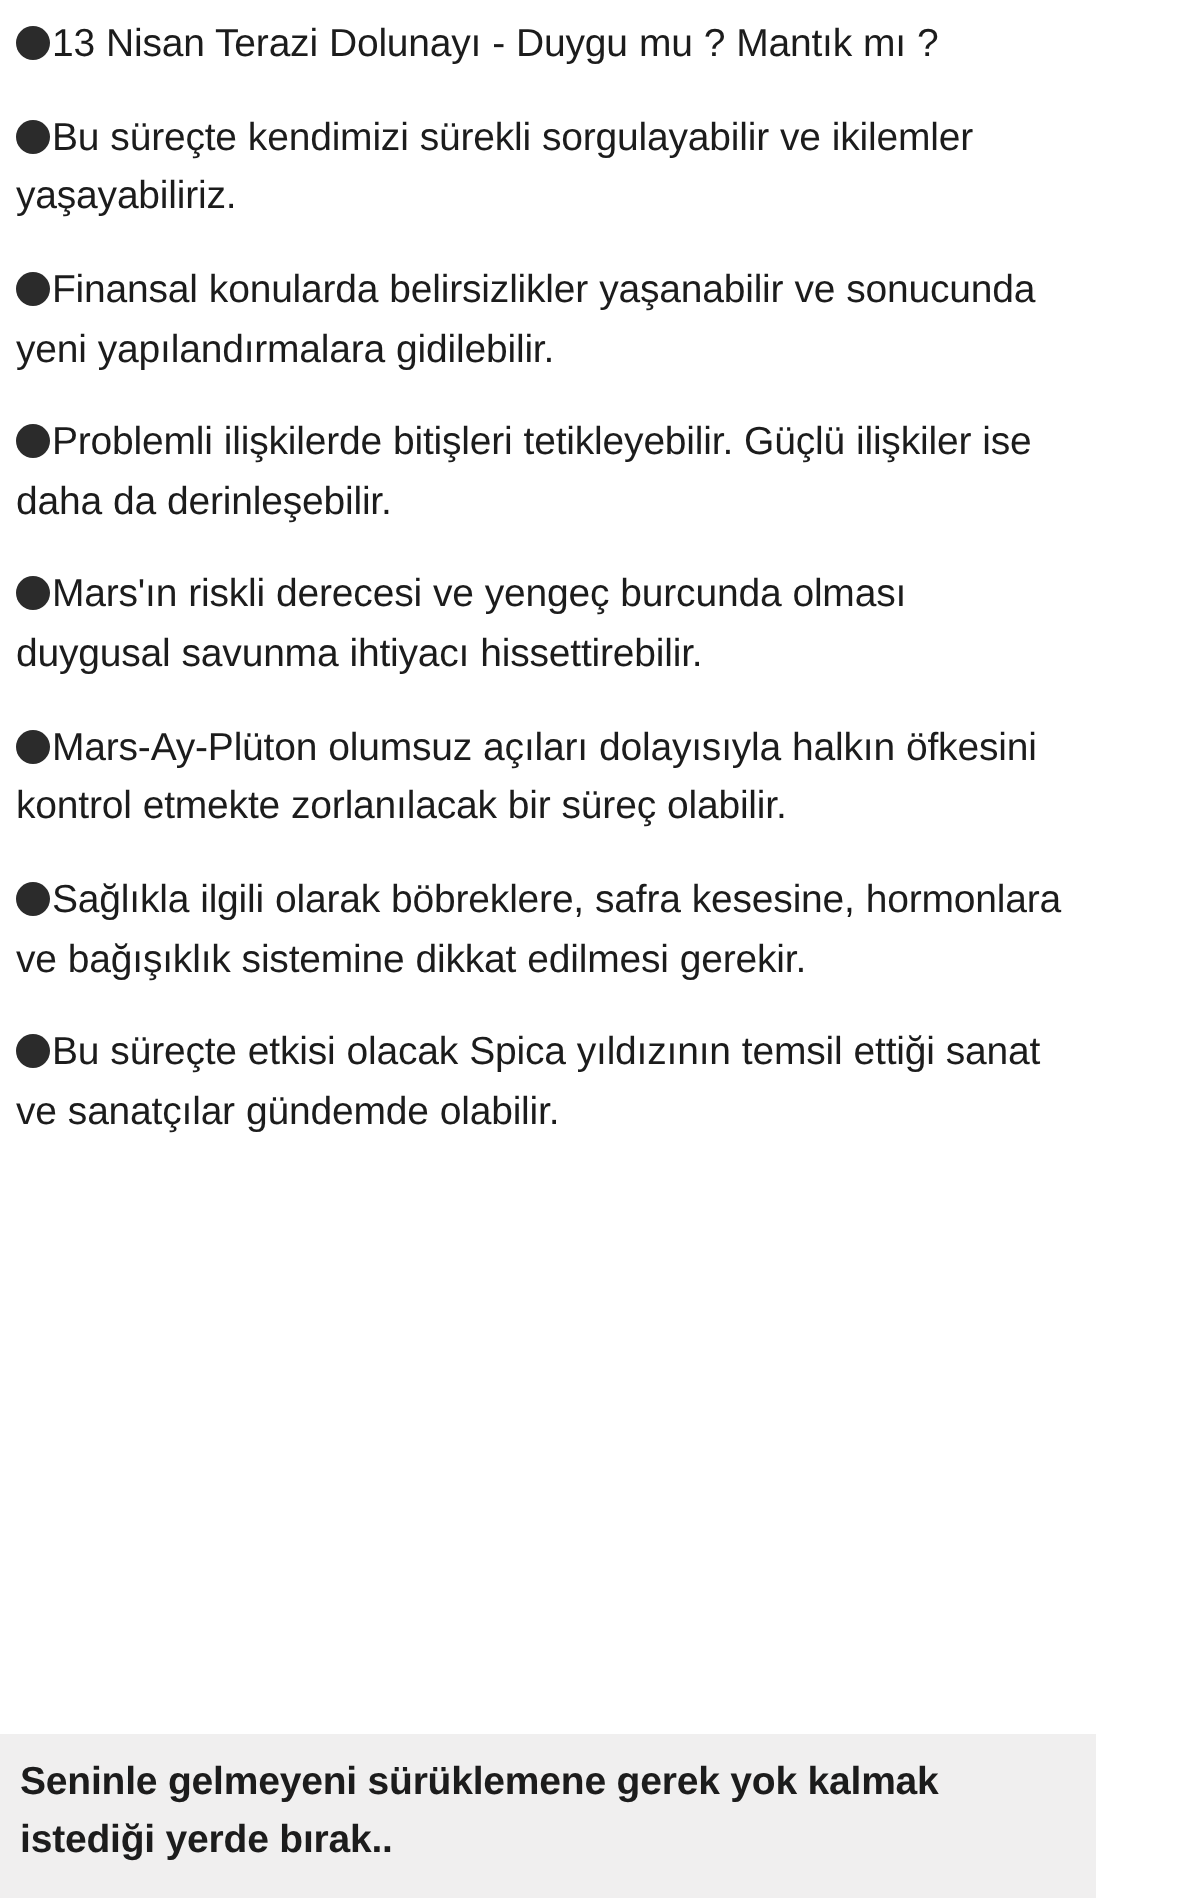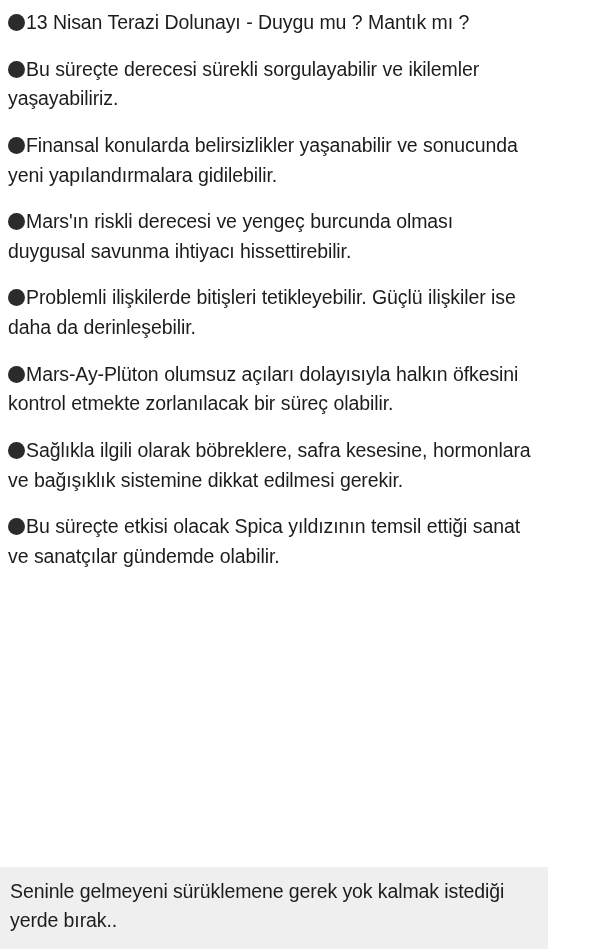--- a/index.html
+++ b/index.html
@@ -54,46 +54,47 @@
     background: #f0efef;
     padding: 10px 12px 14px 10px;
     box-sizing: border-box;
   }
   #footer .ftxt {
     font-size: 19.5px;
     line-height: 1.5;
     color: #1c1c1c;
     letter-spacing: -0.1px;
     display: block;
+    font-weight: bold;
   }
 </style>
 </head>
 <body>
 
 <div id="page">
 
   <p class="para">
     <span class="bullet-dot"></span><span class="txt">13 Nisan Terazi Dolunayı - Duygu mu ? Mantık mı ?</span>
   </p>
 
   <p class="para">
-    <span class="bullet-dot"></span><span class="txt">Bu süreçte derecesi sürekli sorgulayabilir ve ikilemler yaşayabiliriz.</span>
+    <span class="bullet-dot"></span><span class="txt">Bu süreçte kendimizi sürekli sorgulayabilir ve ikilemler yaşayabiliriz.</span>
   </p>
 
 
   <p class="para">
     <span class="bullet-dot"></span><span class="txt">Finansal konularda belirsizlikler yaşanabilir ve sonucunda yeni yapılandırmalara gidilebilir.</span>
   </p>
 
   <p class="para">
-    <span class="bullet-dot"></span><span class="txt">Mars'ın riskli derecesi ve yengeç burcunda olması duygusal savunma ihtiyacı hissettirebilir.</span>
+    <span class="bullet-dot"></span><span class="txt">Problemli ilişkilerde bitişleri tetikleyebilir. Güçlü ilişkiler ise daha da derinleşebilir.</span>
   </p>
 
   <p class="para">
-    <span class="bullet-dot"></span><span class="txt">Problemli ilişkilerde bitişleri tetikleyebilir. Güçlü ilişkiler ise daha da derinleşebilir.</span>
+    <span class="bullet-dot"></span><span class="txt">Mars'ın riskli derecesi ve yengeç burcunda olması duygusal savunma ihtiyacı hissettirebilir.</span>
   </p>
 
   <p class="para">
     <span class="bullet-dot"></span><span class="txt">Mars-Ay-Plüton olumsuz açıları dolayısıyla halkın öfkesini kontrol etmekte zorlanılacak bir süreç olabilir.</span>
   </p>
 
 
   <p class="para">
     <span class="bullet-dot"></span><span class="txt">Sağlıkla ilgili olarak böbreklere, safra kesesine, hormonlara ve bağışıklık sistemine dikkat edilmesi gerekir.</span>
   </p>

